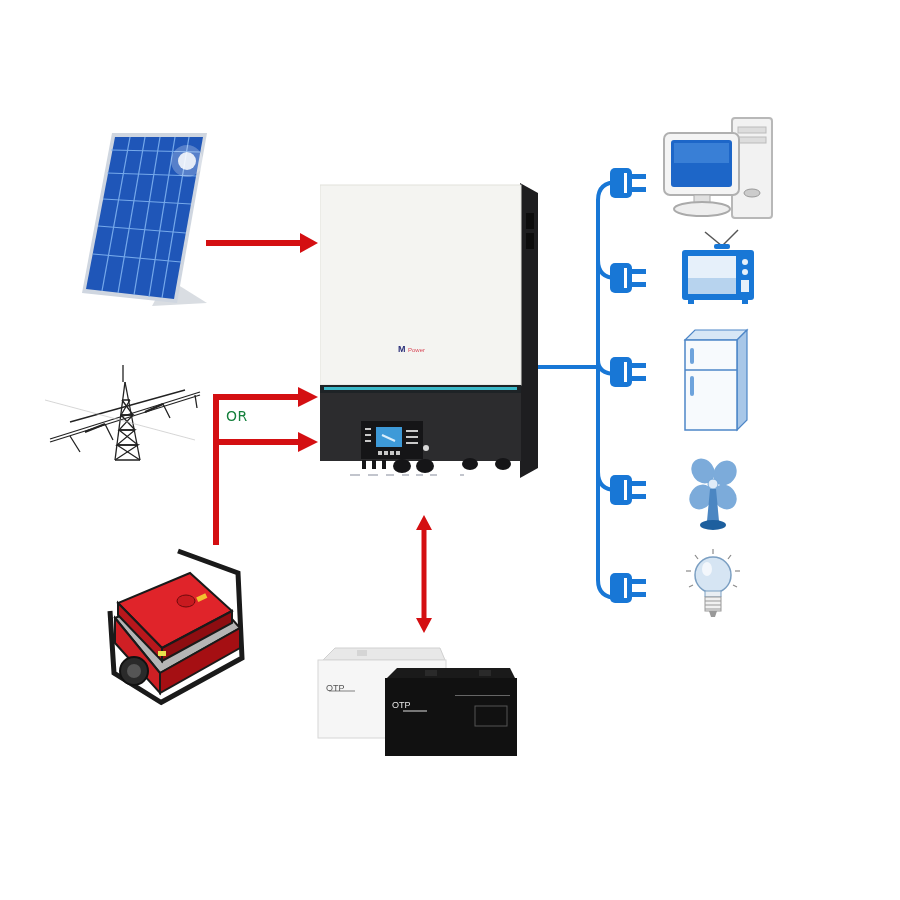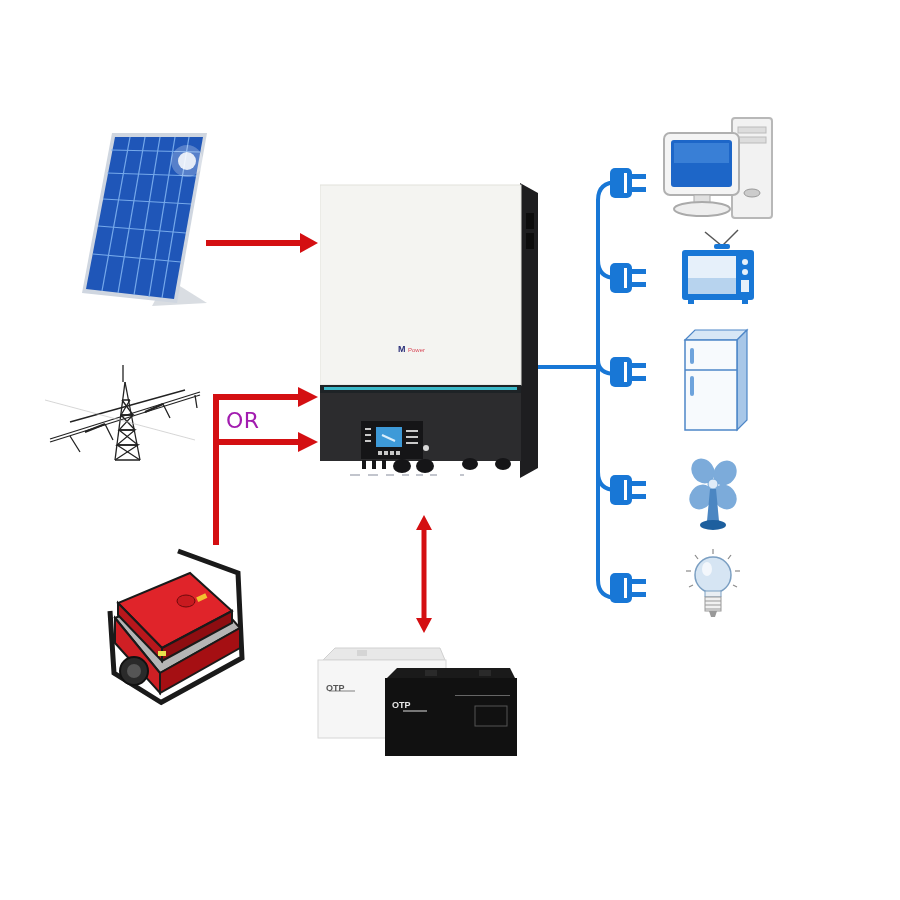--- a/index.html
+++ b/index.html
@@ -4,28 +4,28 @@
   <style>
     html, body { margin: 0; padding: 0; }
     body {
       width: 900px; height: 900px; background: #ffffff; position: relative; overflow: hidden;
       font-family: "Liberation Sans", sans-serif;
     }
     .abs { position: absolute; }
     svg { display: block; }
     .or-label {
       position: absolute; left: 226px; top: 408px;
-      font-family: "DejaVu Sans", sans-serif; font-size: 22px; color: #a21caf; letter-spacing: 0.5px;
+      font-family: "DejaVu Sans", sans-serif; font-size: 14px; color: #15803d; letter-spacing: 0.5px;
     }
     .brand {
       position: absolute; left: 398px; top: 344px; font-size: 9px; font-weight: bold; color: #2b2f7a;
     }
     .brand small { color: #d84a5a; font-size: 6px; font-weight: normal; }
     .batt-label {
-      position: absolute; font-size: 9px; font-weight: bold;
+      position: absolute; font-size: 9px; font-weight: normal;
     }
   </style>
 </head>
 <body>
 
 <svg class="abs" style="left:0;top:0" width="900" height="900">
   <defs>
     <marker id="redHead" markerWidth="6" markerHeight="6" refX="3" refY="3" orient="auto" markerUnits="strokeWidth">
       <path d="M0,0 L6,3 L0,6 z" fill="#d40f12"></path>
     </marker>

